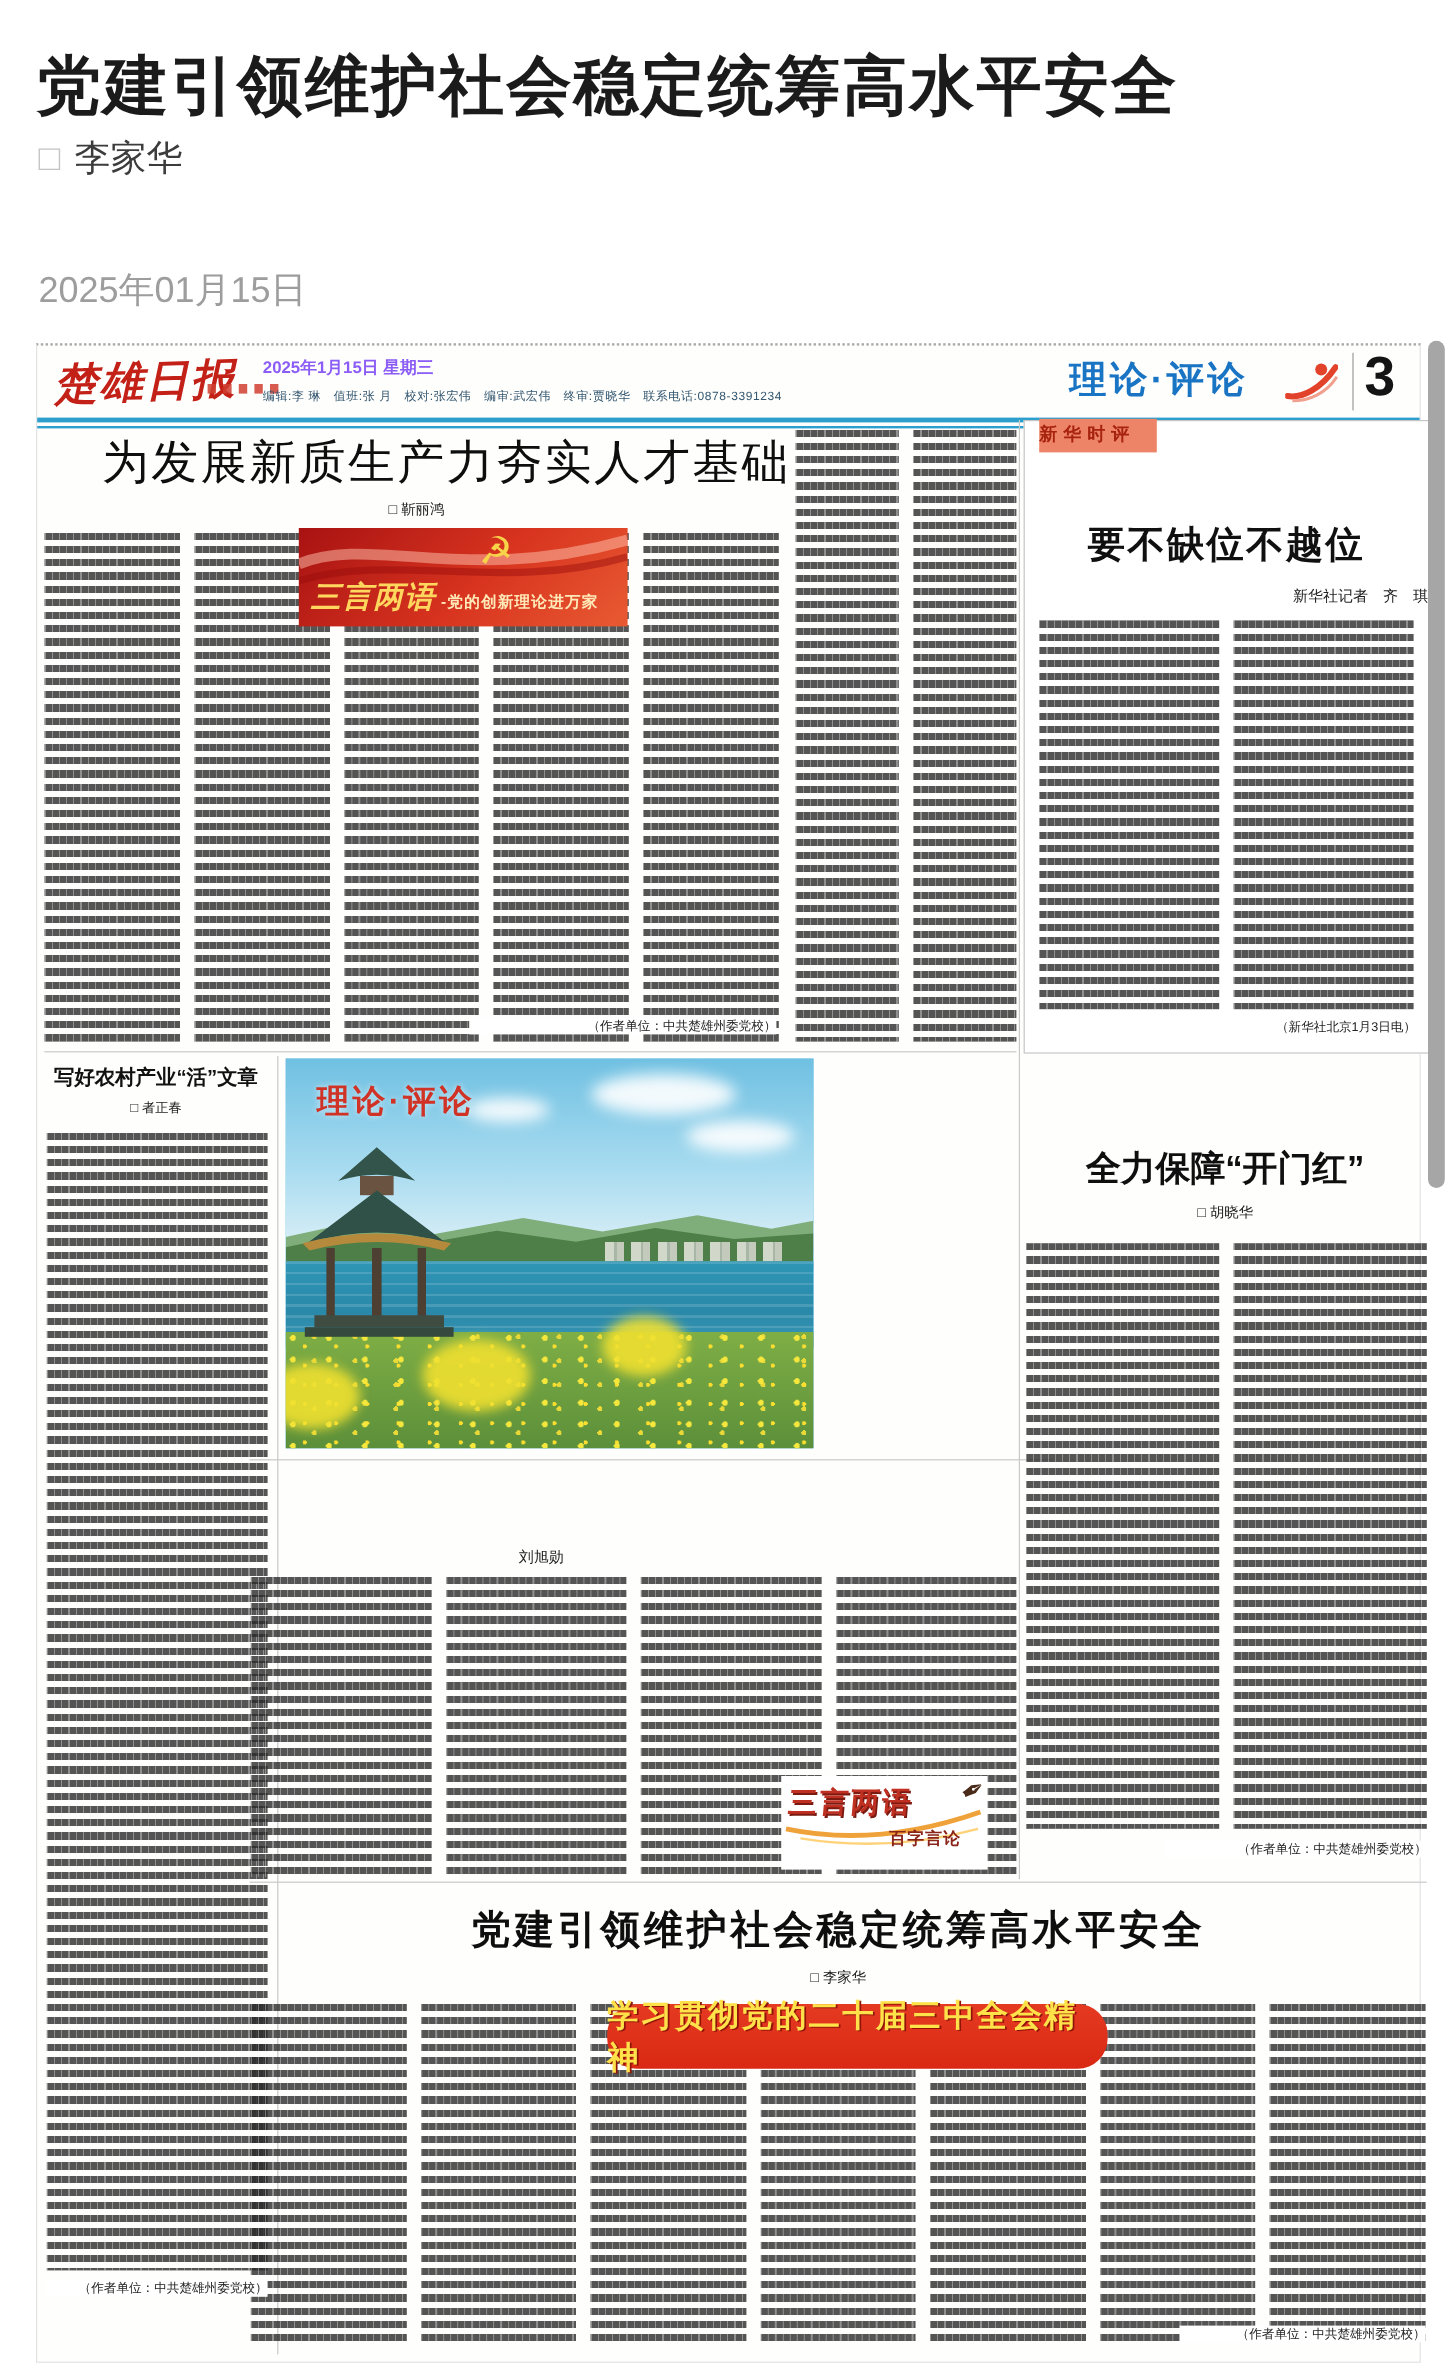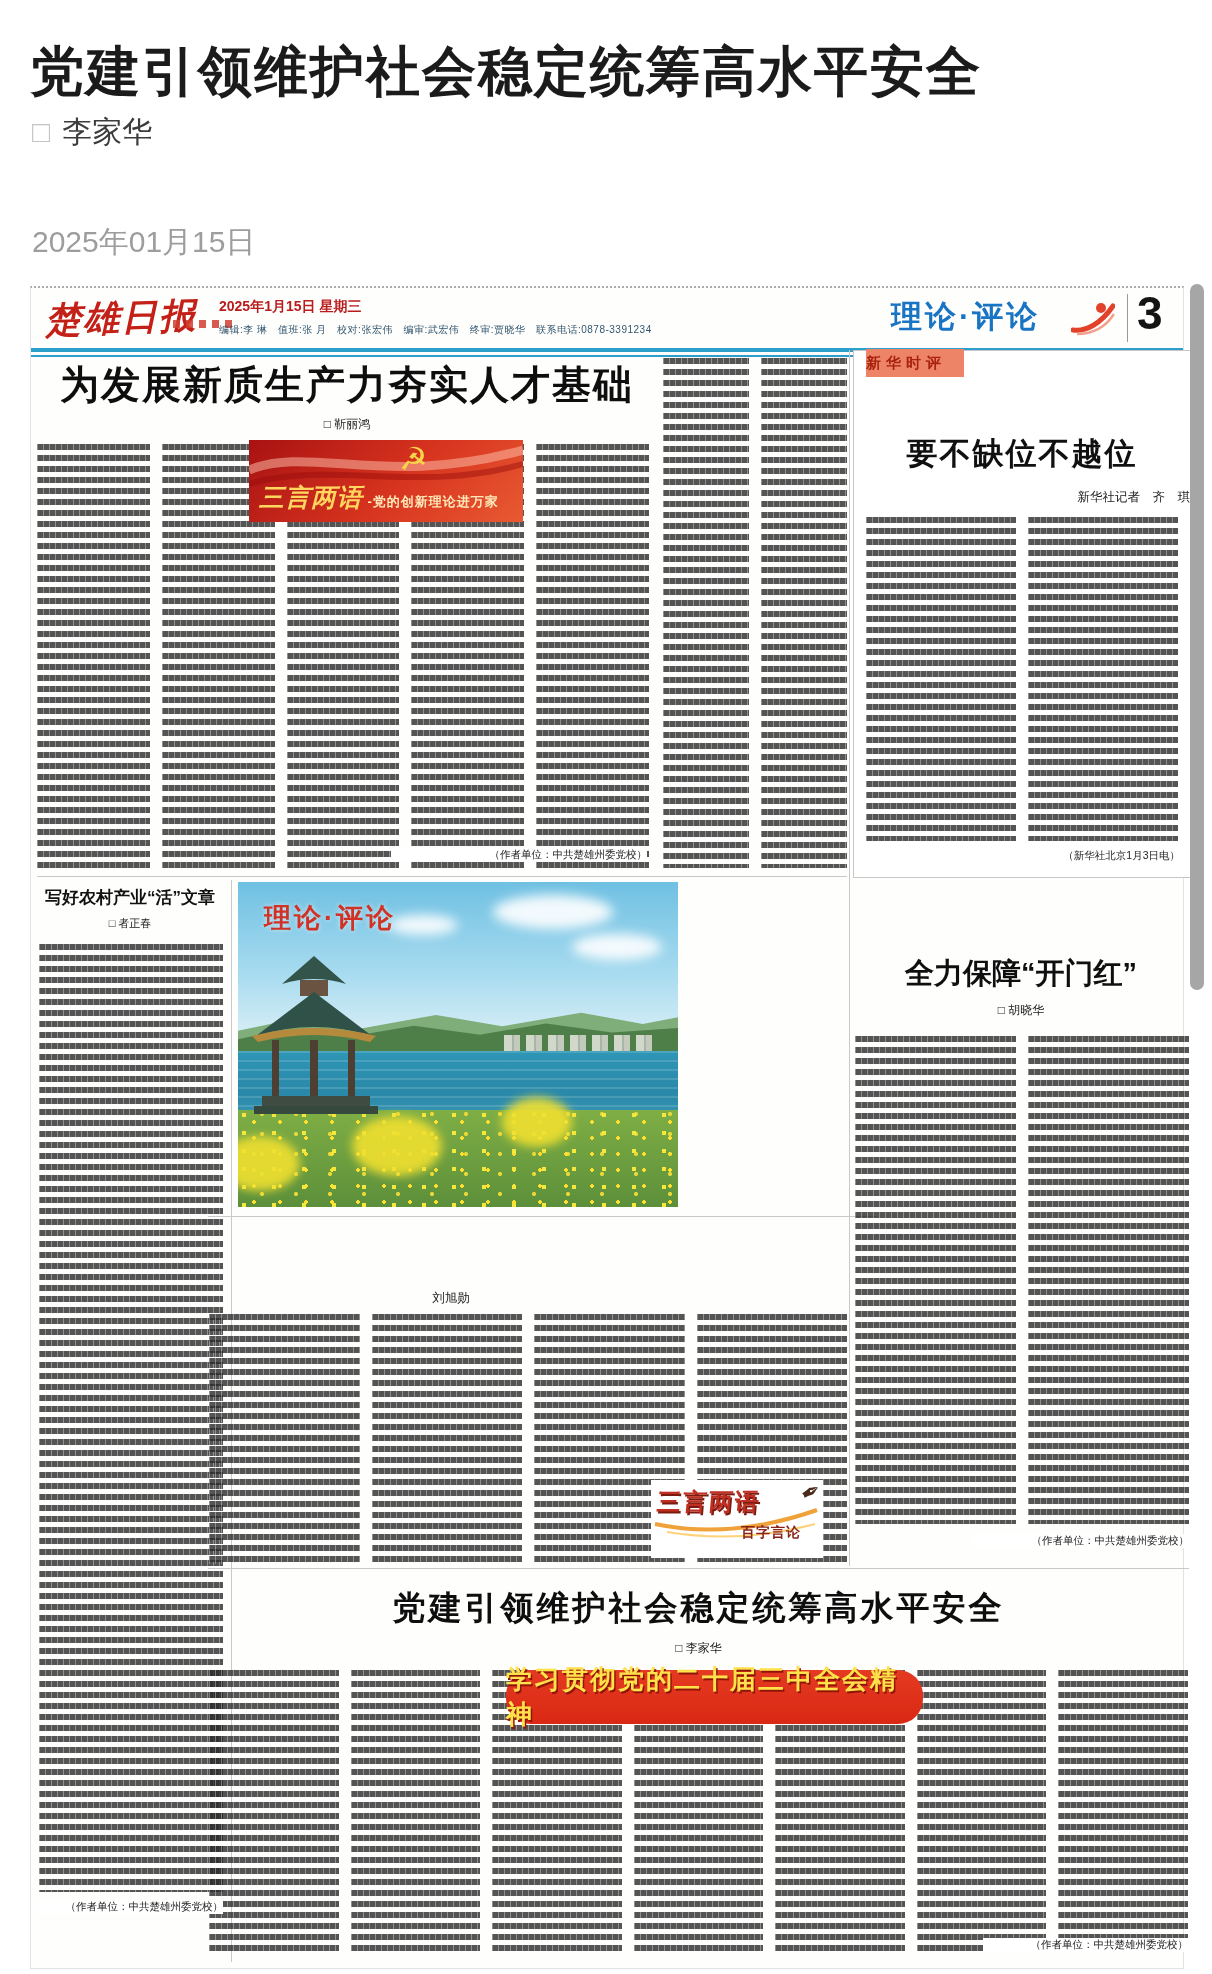--- a/index.html
+++ b/index.html
@@ -14,37 +14,37 @@
   .v-date{left:32px;top:222px;font-size:30px;color:#9d9d9d;}
   
   .paper{left:30px;top:286px;width:1152px;height:1680px;background:#fefefd;
          border:1px solid #e3e3e3;border-top:2px dotted #aaa;}
   .paper > *{position:absolute;}
   
   .logo{left:14px;top:6px;font-family:"DejaVu Serif","Liberation Serif",serif;font-style:italic;
         font-weight:700;font-size:36px;color:#c32017;transform:rotate(-2deg);letter-spacing:2px;}
   .seal{left:142px;top:32px;display:flex;gap:6px;}
   .seal i{width:7px;height:8px;background:#d04030;opacity:.85;}
-  .m-date{left:188px;top:10px;font-size:14px;font-weight:700;color:#b91c1c;}
+  .m-date{left:188px;top:10px;font-size:14px;font-weight:700;color:#8b5cf6;}
   .m-info{left:188px;top:35px;font-size:10px;color:#33566e;letter-spacing:.5px;}
   .m-section{left:860px;top:8px;font-size:31px;font-weight:700;color:#1a74c4;letter-spacing:3px;}
   .m-icon{left:1040px;top:12px;}
   .m-vline{left:1096px;top:6px;width:1px;height:48px;background:#9a9a9a;}
   .m-page{left:1106px;top:-2px;font-size:46px;font-weight:700;color:#141414;}
   .m-rule1{left:0;top:60px;width:1152px;height:4px;background:#2d9fcd;}
   .m-rule2{left:0;top:67px;width:1152px;height:2px;background:#2d9fcd;}
   
   .greek{display:flex;gap:12px;}
   .greek i{flex:1;background:
       repeating-linear-gradient(90deg, rgba(255,255,255,.35) 0 1px, transparent 1px 6px),
       repeating-linear-gradient(180deg, rgba(42,42,42,.8) 0 6px, transparent 6px 11px);}
   .hr{background:#c9c9c9;height:1px;}
   .vr{background:#c9c9c9;width:1px;}
   
-  .a1-title{left:4px;top:70px;width:624px;font-size:39px;font-weight:700;color:#0e0e0e;letter-spacing:2px;}
+  .a1-title{left:4px;top:70px;width:624px;font-size:39px;font-weight:400;color:#0e0e0e;letter-spacing:2px;text-align:right;}
   .a1-byline{left:4px;top:128px;width:624px;font-size:12px;color:#222;}
   .banner1{left:218px;top:152px;width:274px;height:82px;z-index:3;overflow:hidden;
            background:linear-gradient(135deg,#a81212,#d8341f 55%,#e85a32);}
   .banner1 svg{position:absolute;left:0;top:0;}
   .banner1 .emb{position:absolute;left:150px;top:0px;font-size:32px;color:#f7d34a;
                 font-family:"DejaVu Sans",sans-serif;}
   .banner1 .row{position:absolute;left:10px;bottom:8px;white-space:nowrap;}
   .banner1 .b1{font-family:"DejaVu Serif","Liberation Serif",serif;font-style:italic;font-weight:700;
                font-size:25px;color:#ffd75e;letter-spacing:1px;}
   .banner1 .b2{font-size:13px;font-weight:700;color:#ffe9b8;letter-spacing:1px;}

